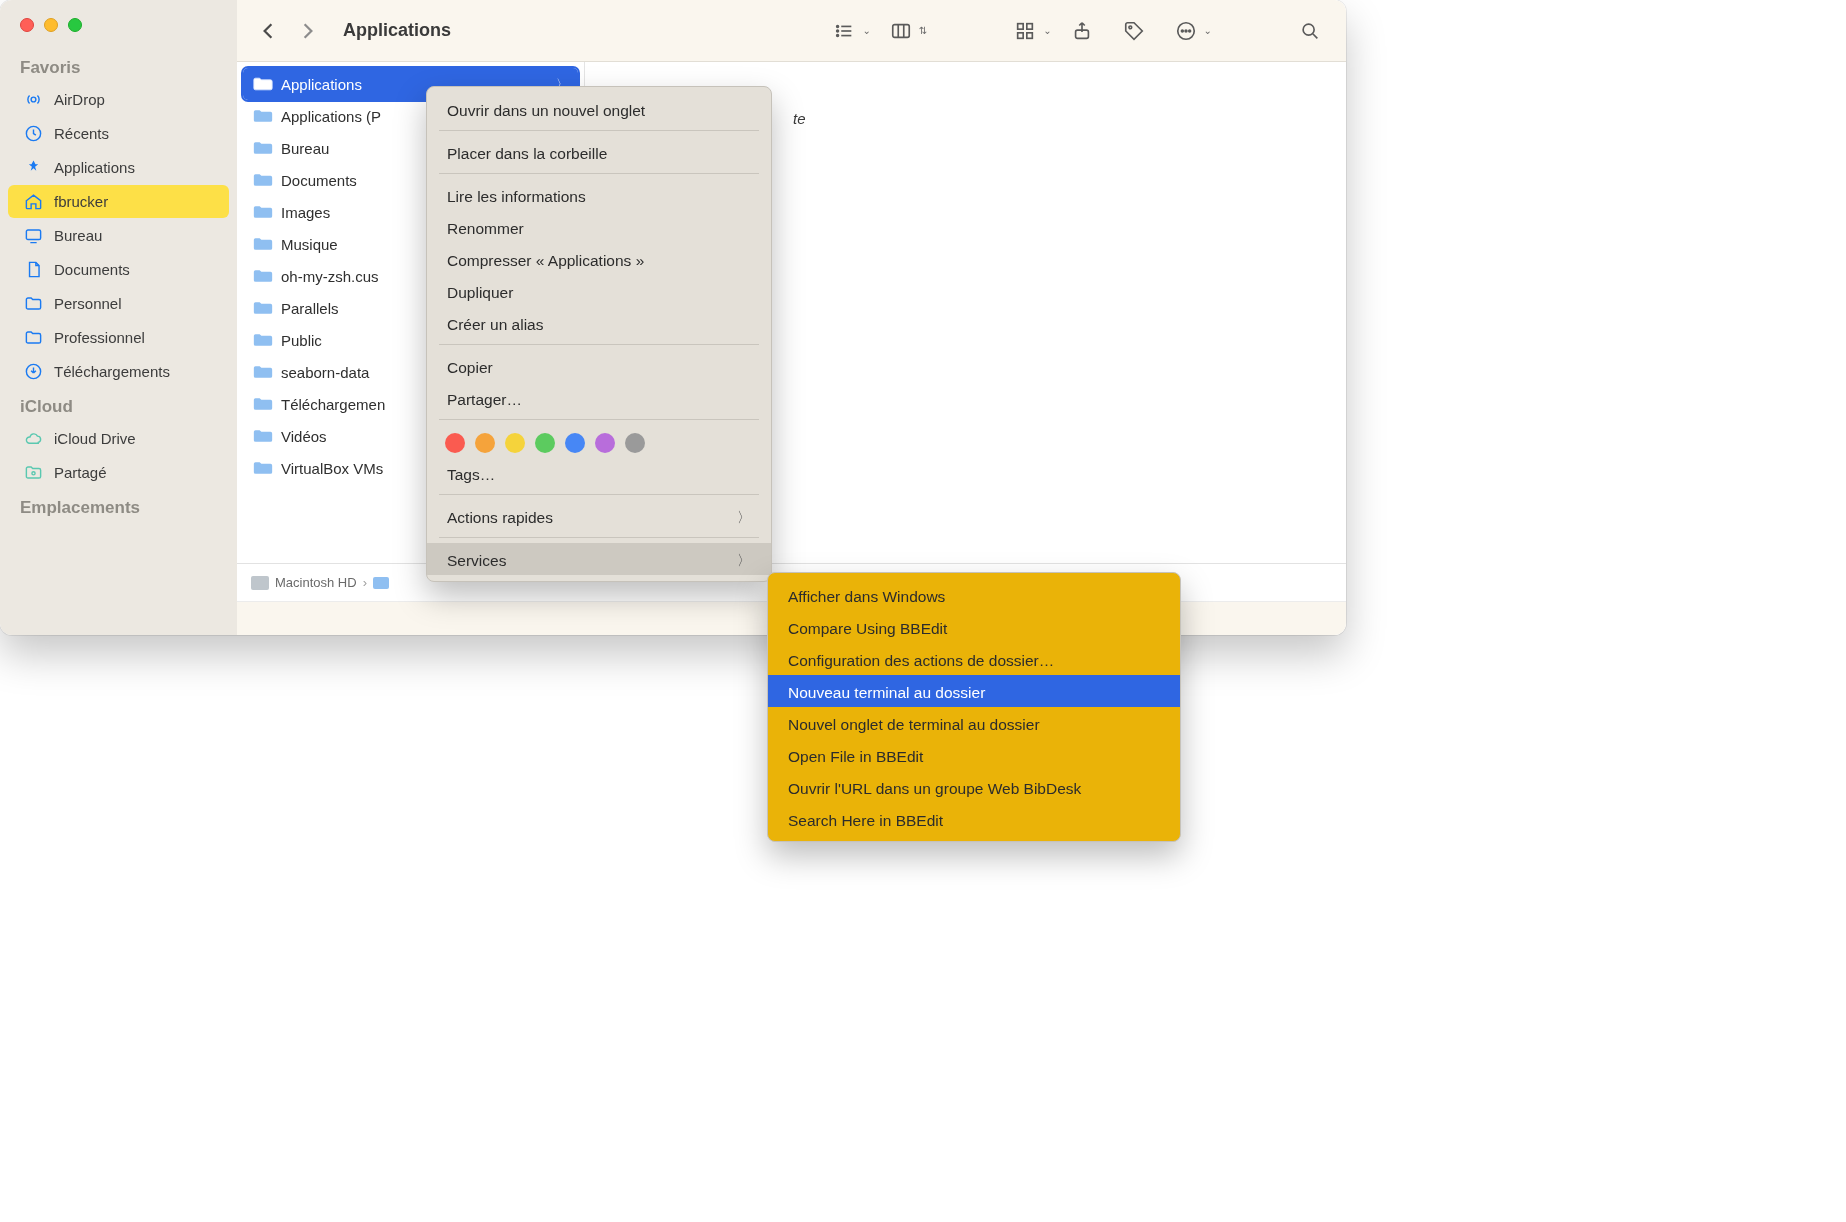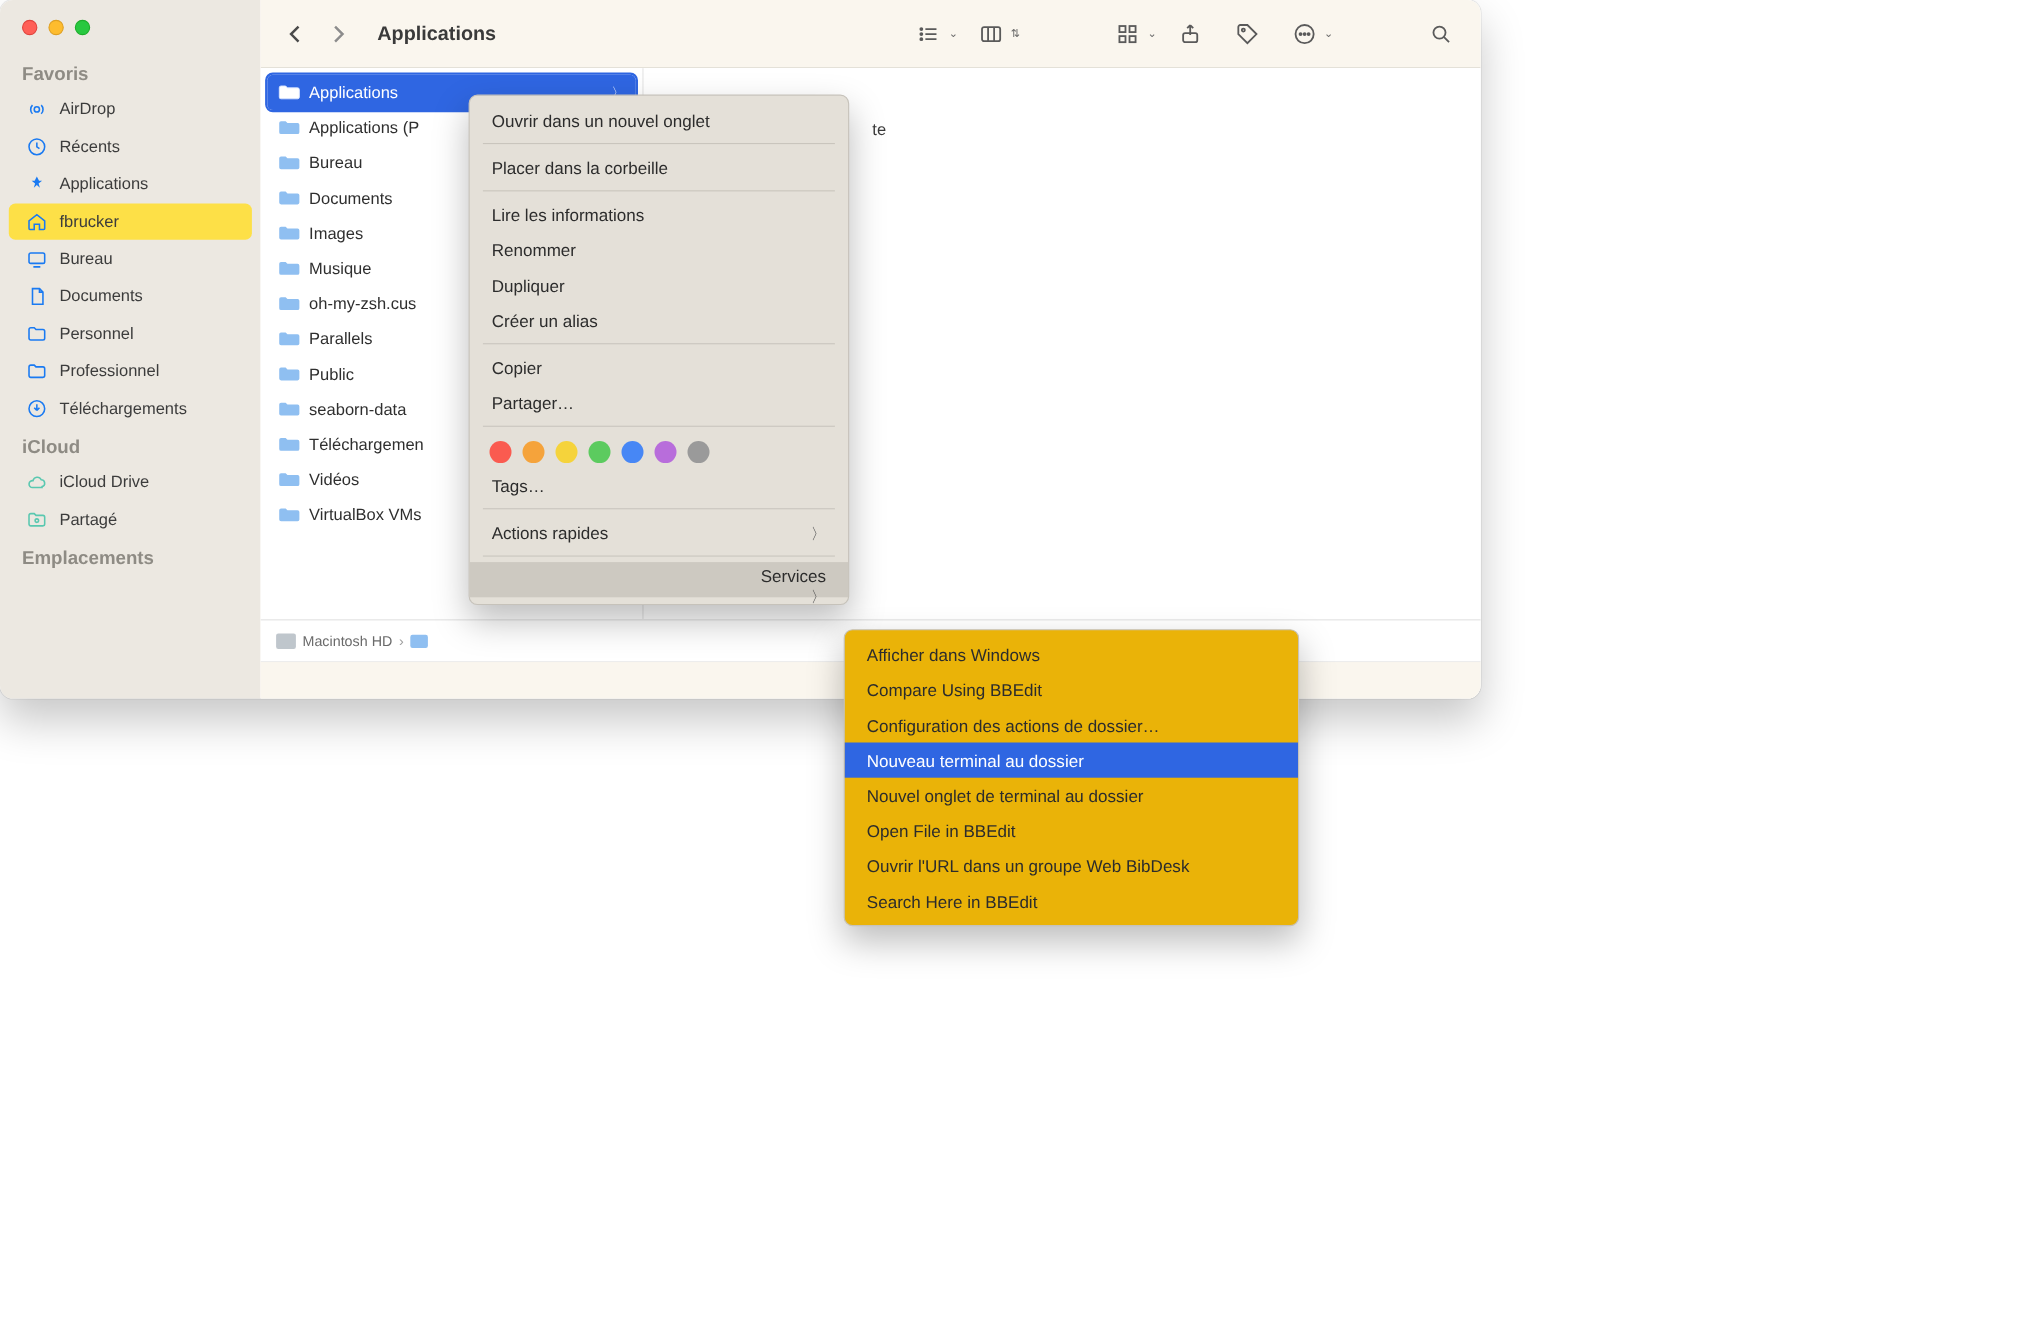--- a/index.html
+++ b/index.html
@@ -84,21 +84,21 @@
     display:flex;
     background:#fff;
     min-height:0;
   }
   .col {
     width: 348px;
     border-right: 1px solid #e4e4e4;
     overflow: hidden;
     padding-top: 6px;
   }
-  .col-preview { flex:1; padding: 14px 18px; }
+  .col-preview { flex:1; padding: 14px 18px; font-style: italic; }
   .row {
     display:flex; align-items:center; gap:8px;
     height:32px; padding:0 10px; margin: 0 6px;
     font-size:15px; color:#2f2f2f;
     white-space:nowrap; overflow:hidden; text-overflow:ellipsis;
   }
   .row .folder-icon { width:20px; height:16px; flex:0 0 20px; }
   .row .chevron-r { margin-left:auto; color:#b0b0b0; font-size:12px; }
   .row.selected {
     background:#2f66e2; color:#fff; border-radius:5px;
@@ -141,21 +141,21 @@
     display:flex; align-items:flex-end;
     height: 32px;
     white-space:nowrap;
   }
   .ctx1 .mi .sub-arrow, .ctx2 .mi .sub-arrow { margin-left:auto; color:#555; font-size:14px; }
   .ctx1 .sep, .ctx2 .sep { height:1px; background:#c9c5bd; margin: 5px 12px; }
   .ctx1 .tag-row { display:flex; gap:10px; padding: 8px 18px 4px 18px; }
   .tag-dot { width:20px; height:20px; border-radius:50%; }
   .tag-red{background:#fa5b50;} .tag-orange{background:#f5a33b;} .tag-yellow{background:#f5d33b;}
   .tag-green{background:#5ccb5f;} .tag-blue{background:#4787f5;} .tag-purple{background:#b86ddb;} .tag-gray{background:#9a9a9a;}
-  .ctx1 .mi.hover { background:#cdc9c1;flex-direction:column; }
+  .ctx1 .mi.hover { background:#cdc9c1; }
 
   
   .ctx2 {
     position:absolute;
     left: 767px; top: 572px;
     width: 414px;
     background: #eab308;
     border: 0.5px solid #c6c2ba;
     border-radius: 8px;
     box-shadow: 0 14px 32px rgba(0,0,0,0.26);
@@ -509,20 +509,23 @@
       <span>Placer dans la corbeille</span>
     </div>
   <div class="sep"></div>
   <div class="mi">
       <span>Lire les informations</span>
     </div>
   <div class="mi">
       <span>Renommer</span>
     </div>
   <div class="mi">
+      <span>Compresser « Applications »</span>
+    </div>
+  <div class="mi">
       <span>Dupliquer</span>
     </div>
   <div class="mi">
       <span>Créer un alias</span>
     </div>
   <div class="sep"></div>
   <div class="mi">
       <span>Copier</span>
     </div>
   <div class="mi">

